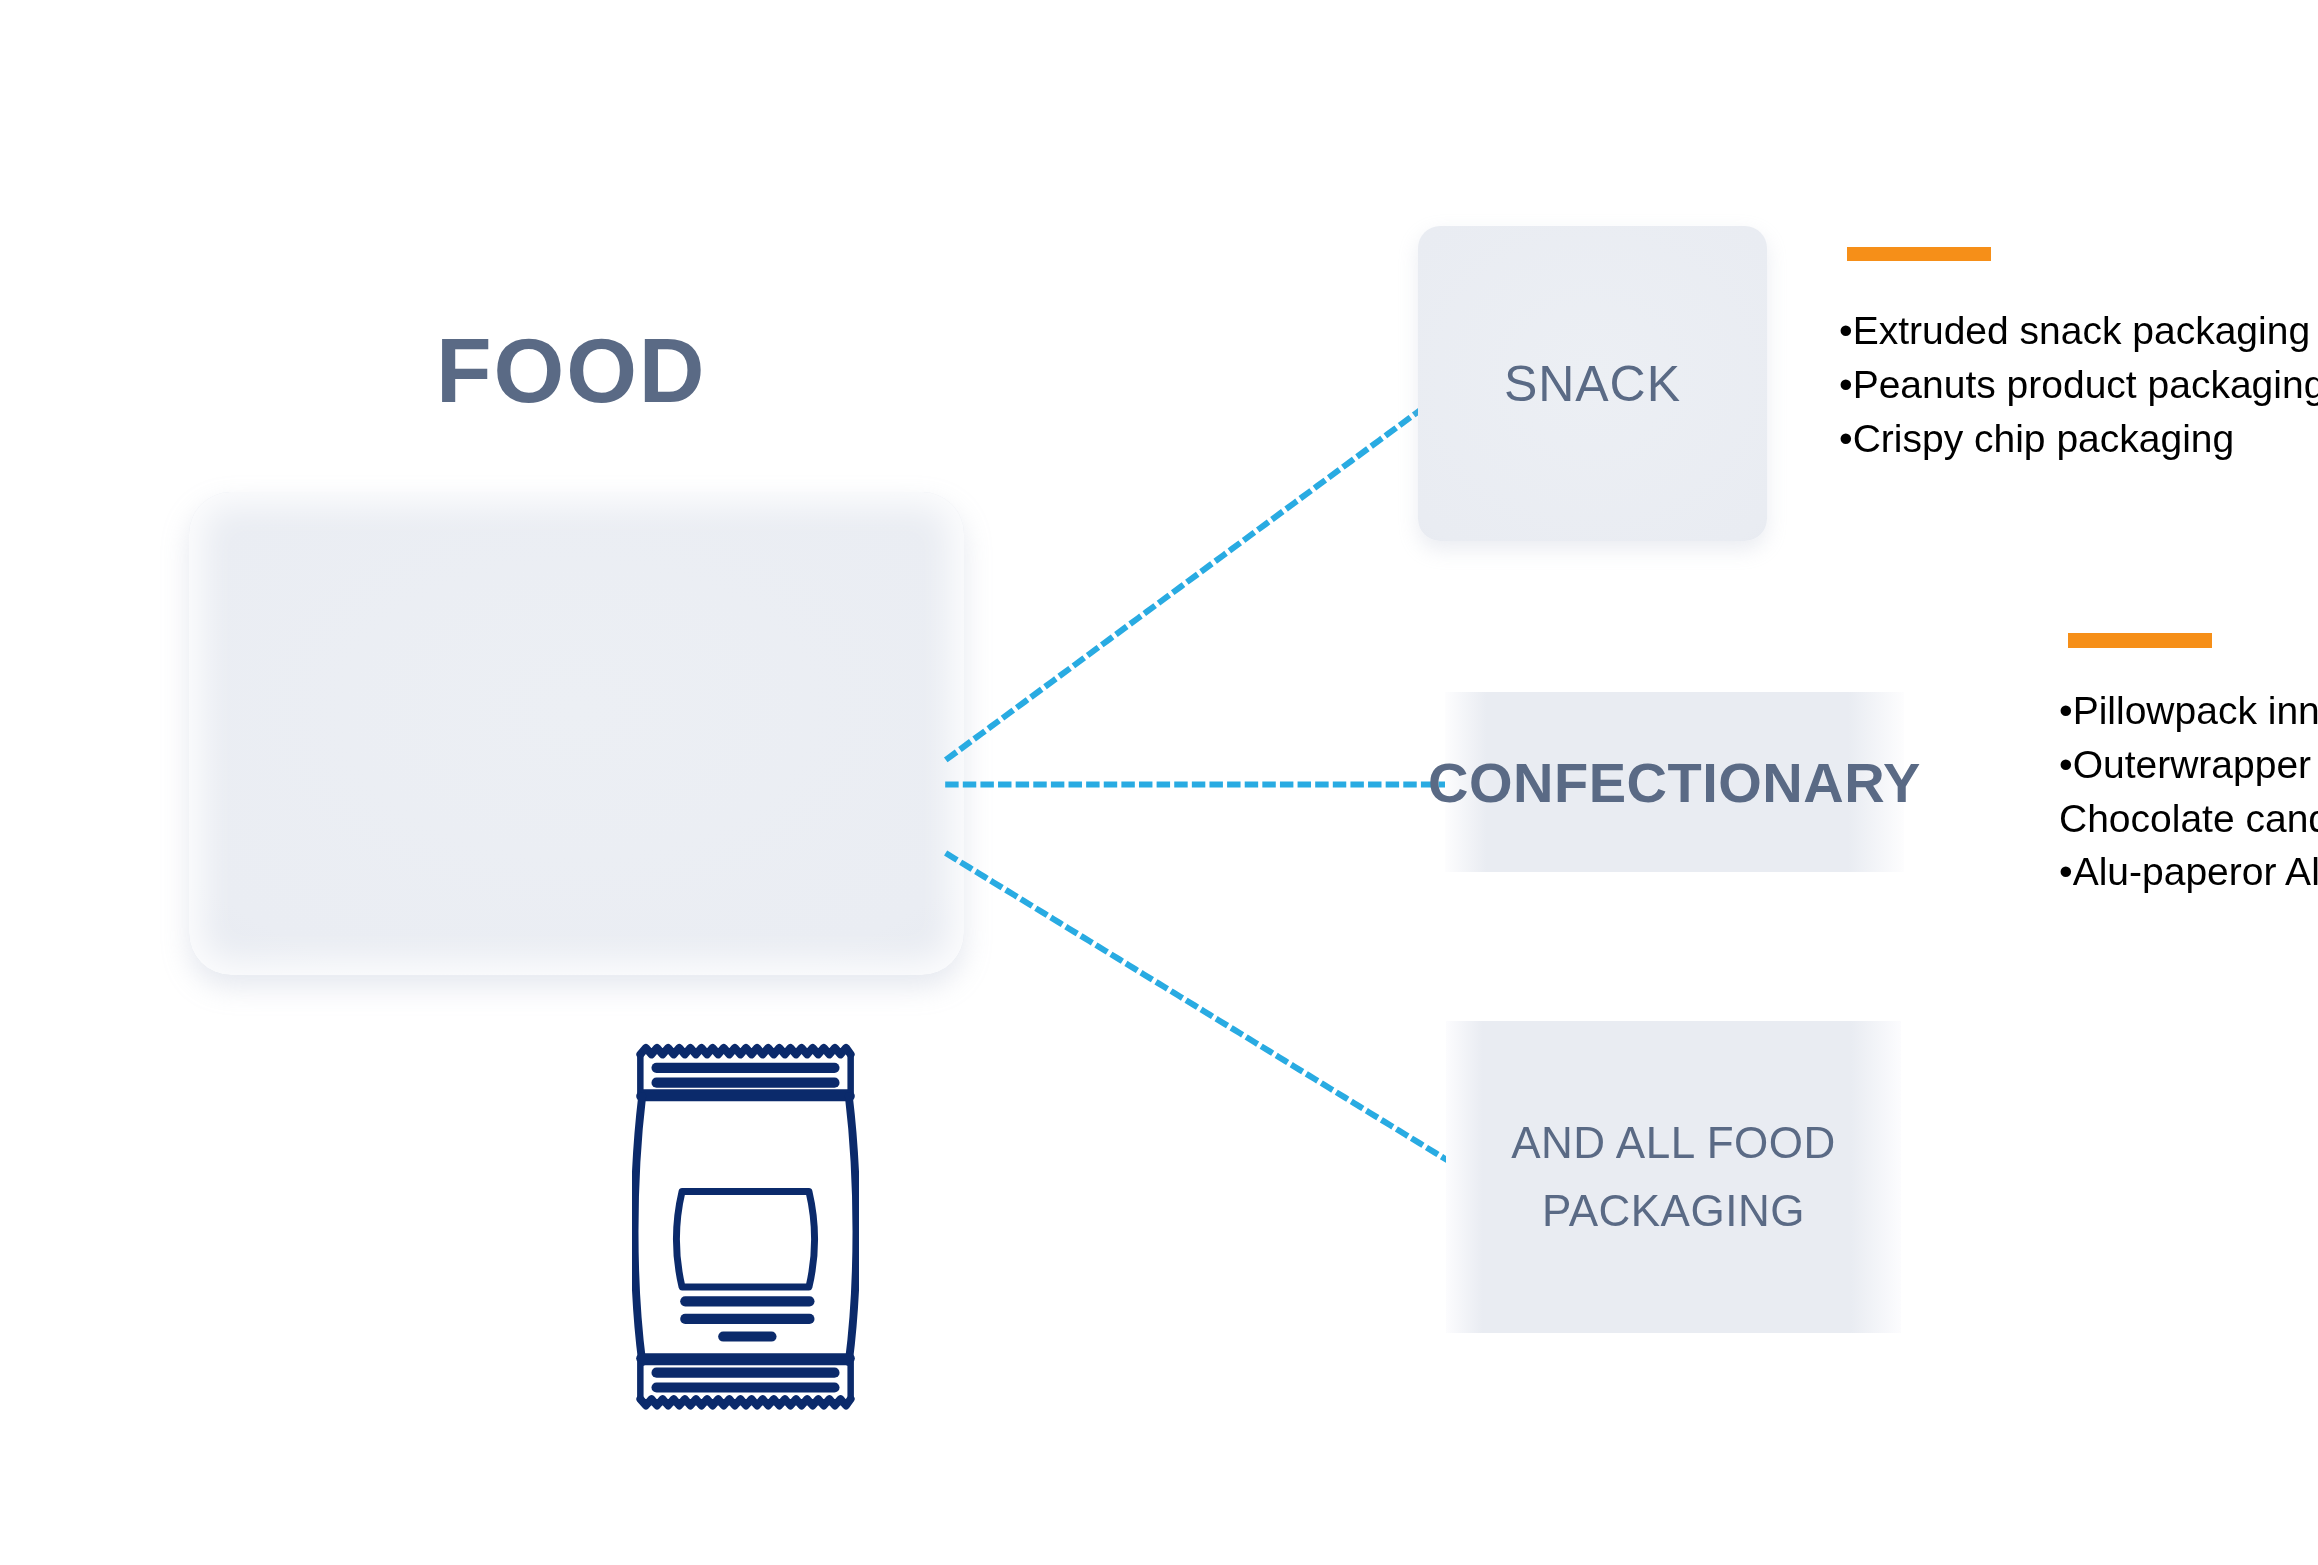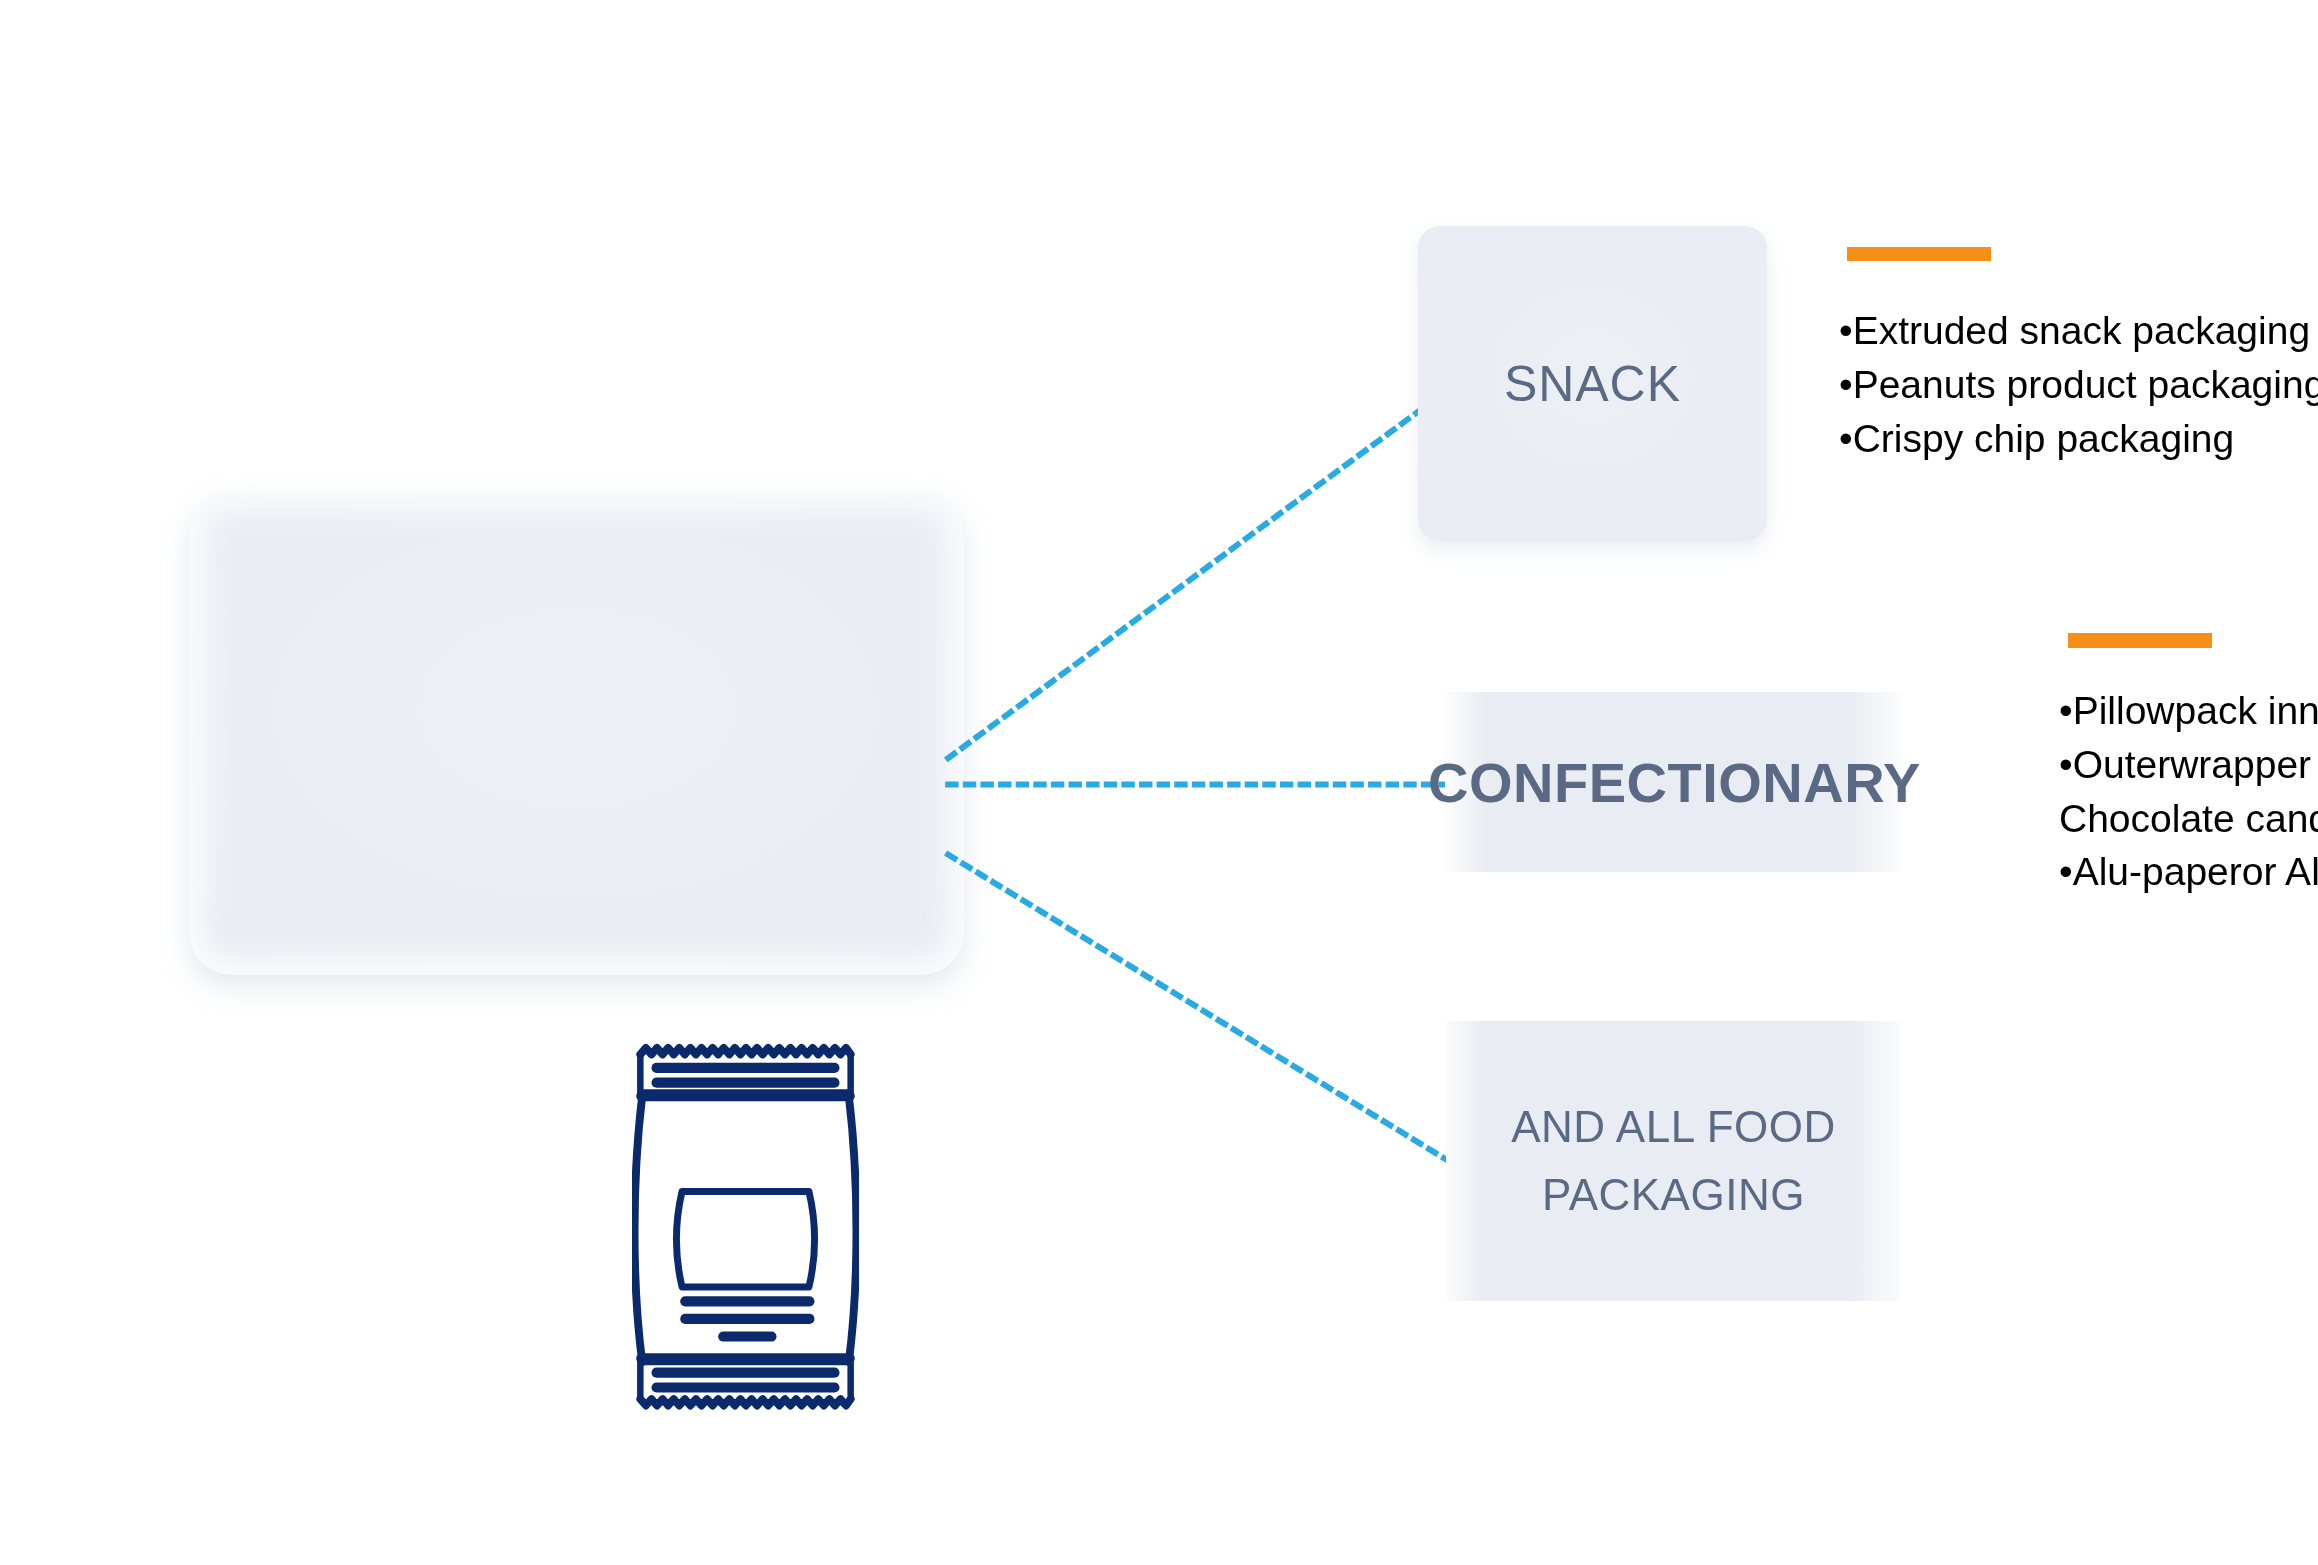--- a/index.html
+++ b/index.html
@@ -105,21 +105,21 @@
   #box-confectionary .node-label {
     font-size: 56px;
     font-weight: bold;
     letter-spacing: 0.5px;
   }
 
   #box-allfood {
     left: 1446px;
     top: 1021px;
     width: 455px;
-    height: 280px;
+    height: 312px;
     background:
       linear-gradient(90deg, #fcfcfe 0%, #e9ecf2 8%, #e9ecf2 89%, #fcfcfe 100%);
   }
   #box-allfood .node-label {
     font-size: 44px;
     font-weight: normal;
     line-height: 1.55;
     letter-spacing: 0.5px;
   }
 
@@ -143,20 +143,21 @@
     white-space: pre-wrap;
   }
   #bullets-snack   { left: 1839px; top: 304px;  width: 788px; }
   #bullets-confect { left: 2059px; top: 684px; width: 612px; }
 </style>
 </head>
 <body>
 
 <div id="canvas">
 
+  <div id="food-title">FOOD</div>
 
   <div id="food-card">
     <svg id="food-icon" viewBox="0 0 490 795">
       <g fill="none" stroke="#0b2a6b" stroke-width="17" stroke-linecap="round" stroke-linejoin="round">
 
         <path d="M18 26 L30 12 L42 26 L54 12 L66 26 L78 12 L90 26 L102 12 L114 26
                  L126 12 L138 26 L150 12 L162 26 L174 12 L186 26 L198 12 L210 26
                  L222 12 L234 26 L246 12 L258 26 L270 12 L282 26 L294 12 L306 26
                  L318 12 L330 26 L342 12 L354 26 L366 12 L378 26 L390 12 L402 26
                  L414 12 L426 26 L438 12 L450 26 L462 12 L472 26"></path>

